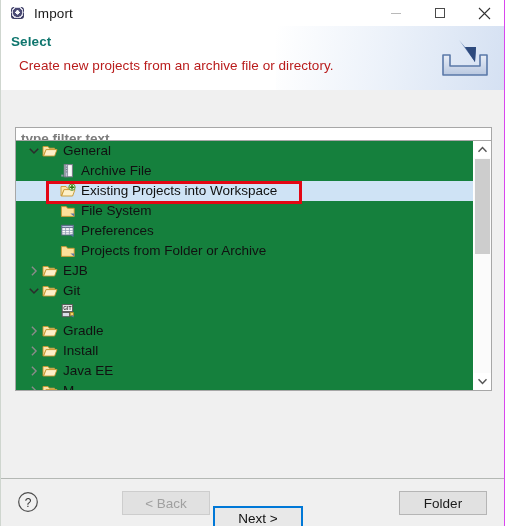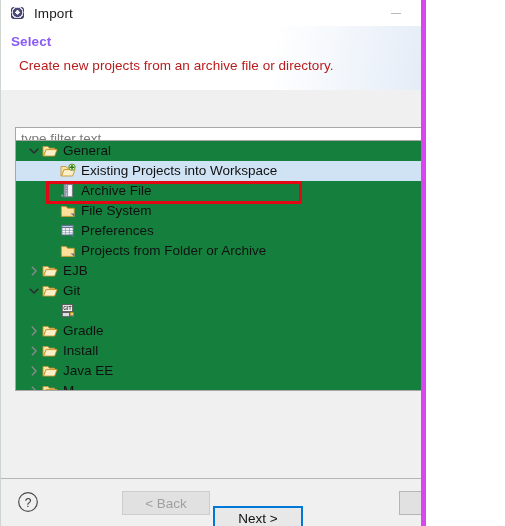--- a/index.html
+++ b/index.html
@@ -6,27 +6,27 @@
     margin: 0;
     padding: 0;
     background: #ffffff;
   }
   body {
     font-family: "Liberation Sans", sans-serif;
     -webkit-font-smoothing: antialiased;
   }
   #dialog {
     position: relative;
-    width: 426px;
+    width: 505px;
     height: 526px;
     background: #f0f0f0;
     overflow: hidden;
     box-sizing: border-box;
     border-left: 1px solid #cfd6cf;
-    border-right: 5px solid #d946ef;
+    border-right: 1px solid #d946ef;
     padding-left: 37px;
   }
 
   
   #titlebar {
     position: absolute;
     left: 0; top: 0;
     width: 505px; height: 26px;
     background: #ffffff;
     display: flex;
@@ -92,21 +92,21 @@
     position: absolute;
     right: 0; top: 0;
     width: 230px; height: 64px;
     background: linear-gradient(100deg, rgba(255,255,255,0) 0%, rgba(222,232,246,.55) 45%, rgba(205,219,240,.85) 100%);
   }
   #header-title {
     position: absolute;
     left: 10px; top: 8px;
     font-size: 13.5px;
     font-weight: bold;
-    color: #8b5cf6;
+    color: #0f766e;
     letter-spacing: .1px;
   }
   #header-desc {
     position: absolute;
     left: 18px; top: 32px;
     font-size: 13.5px;
     color: #b91c1c;
     letter-spacing: .05px;
   }
   #header-icon {
@@ -133,20 +133,21 @@
     left: 14px; top: 37px;
     width: 477px; height: 23px;
     box-sizing: border-box;
     border: 1px solid #a7a7a7;
     background: #ffffff;
     font-family: "Liberation Sans", sans-serif;
     font-size: 13.5px;
     color: #222;
     padding: 0 5px;
     outline: none;
+    font-weight: bold;
   }
   #filter-input::placeholder { color: #7c7c7c; opacity: 1; }
 
   
   #tree-box {
     position: absolute;
     left: 14px; top: 50px;
     width: 477px; height: 251px;
     box-sizing: border-box;
     border: 1px solid #a7a7a7;
@@ -339,43 +340,43 @@
               </svg>
             </span>
             <span class="ticon">
               <svg width="16" height="16" viewBox="0 0 16 16" style="display:block">
                 <path d="M1 13 L1 3.5 L6 3.5 L7.4 5.2 L12.6 5.2 L12.6 6.6 L4.1 6.6 L1.6 13 Z" fill="#fbe3a8" stroke="#c8962f" stroke-width=".9" stroke-linejoin="round"></path>
                 <path d="M4.1 6.6 L15 6.6 L12.6 13 L1.6 13 Z" fill="#fdf0c8" stroke="#c8962f" stroke-width=".9" stroke-linejoin="round"></path>
               </svg>
             </span>
             <span class="tlabel">General</span>
           </div>
-          <div class="tree-row indent-1 selected">
-            <span class="ticon">
-              <svg width="16" height="16" viewBox="0 0 16 16" style="display:block">
-                <path d="M1 13 L1 3.5 L6 3.5 L7.4 5.2 L12.6 5.2 L12.6 6.6 L4.1 6.6 L1.6 13 Z" fill="#fbe3a8" stroke="#c8962f" stroke-width=".9" stroke-linejoin="round"></path>
-                <path d="M4.1 6.6 L15 6.6 L12.6 13 L1.6 13 Z" fill="#fdf0c8" stroke="#c8962f" stroke-width=".9" stroke-linejoin="round"></path>
-                <circle cx="12.0" cy="4.2" r="3.2" fill="#e8f4d8" stroke="#4e8c1e" stroke-width=".9"></circle>
-                <path d="M12 2.3 L12 6.1 M10.1 4.2 L13.9 4.2" stroke="#2f7a10" stroke-width="1.5" stroke-linecap="round"></path>
-              </svg>
-            </span>
-            <span class="tlabel">Existing Projects into Workspace</span>
-          </div>
           <div class="tree-row indent-1">
             <span class="ticon">
               <svg width="16" height="16" viewBox="0 0 16 16" style="display:block">
                 <rect x="4.2" y="1.6" width="8.2" height="12.2" fill="#fafafa" stroke="#7a7a8a" stroke-width="1"></rect>
                 <rect x="5.6" y="1.6" width="2.1" height="12.2" fill="#bcc4d4" stroke="#7a7a8a" stroke-width=".7"></rect>
                 <rect x="6.1" y="3.6" width="1.1" height="1.1" fill="#6b7487"></rect>
                 <rect x="6.1" y="6.0" width="1.1" height="1.1" fill="#6b7487"></rect>
                 <rect x="6.1" y="8.4" width="1.1" height="1.1" fill="#6b7487"></rect>
                 <path d="M1.2 11.6 L3.4 11.6 L3.4 13.6 L1.2 13.6 Z" fill="#8d95a6"></path>
               </svg>
             </span>
             <span class="tlabel">Archive File</span>
+          </div>
+          <div class="tree-row indent-1 selected">
+            <span class="ticon">
+              <svg width="16" height="16" viewBox="0 0 16 16" style="display:block">
+                <path d="M1 13 L1 3.5 L6 3.5 L7.4 5.2 L12.6 5.2 L12.6 6.6 L4.1 6.6 L1.6 13 Z" fill="#fbe3a8" stroke="#c8962f" stroke-width=".9" stroke-linejoin="round"></path>
+                <path d="M4.1 6.6 L15 6.6 L12.6 13 L1.6 13 Z" fill="#fdf0c8" stroke="#c8962f" stroke-width=".9" stroke-linejoin="round"></path>
+                <circle cx="12.0" cy="4.2" r="3.2" fill="#e8f4d8" stroke="#4e8c1e" stroke-width=".9"></circle>
+                <path d="M12 2.3 L12 6.1 M10.1 4.2 L13.9 4.2" stroke="#2f7a10" stroke-width="1.5" stroke-linecap="round"></path>
+              </svg>
+            </span>
+            <span class="tlabel">Existing Projects into Workspace</span>
           </div>
           <div class="tree-row indent-1">
             <span class="ticon">
               <svg width="16" height="16" viewBox="0 0 16 16" style="display:block">
                 <path d="M1.4 13.4 L1.4 3.6 L6.2 3.6 L7.6 5.3 L14.2 5.3 L14.2 13.4 Z" fill="#fbe09a" stroke="#c8962f" stroke-width=".9" stroke-linejoin="round"></path>
                 <path d="M10.4 10.6 L14.2 10.6 L14.2 13.4 Z" fill="#5b76a8"></path>
               </svg>
             </span>
             <span class="tlabel">File System</span>
           </div>

